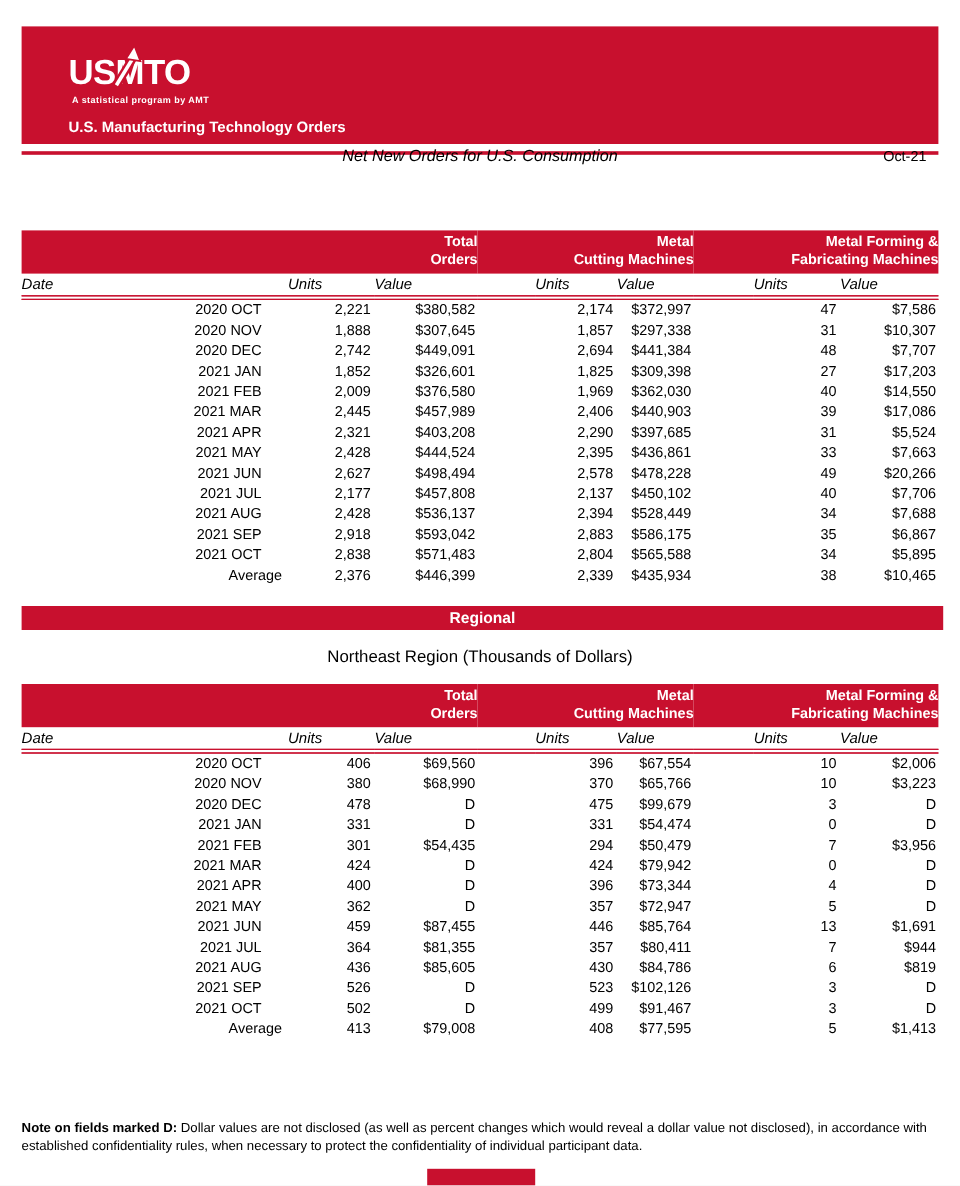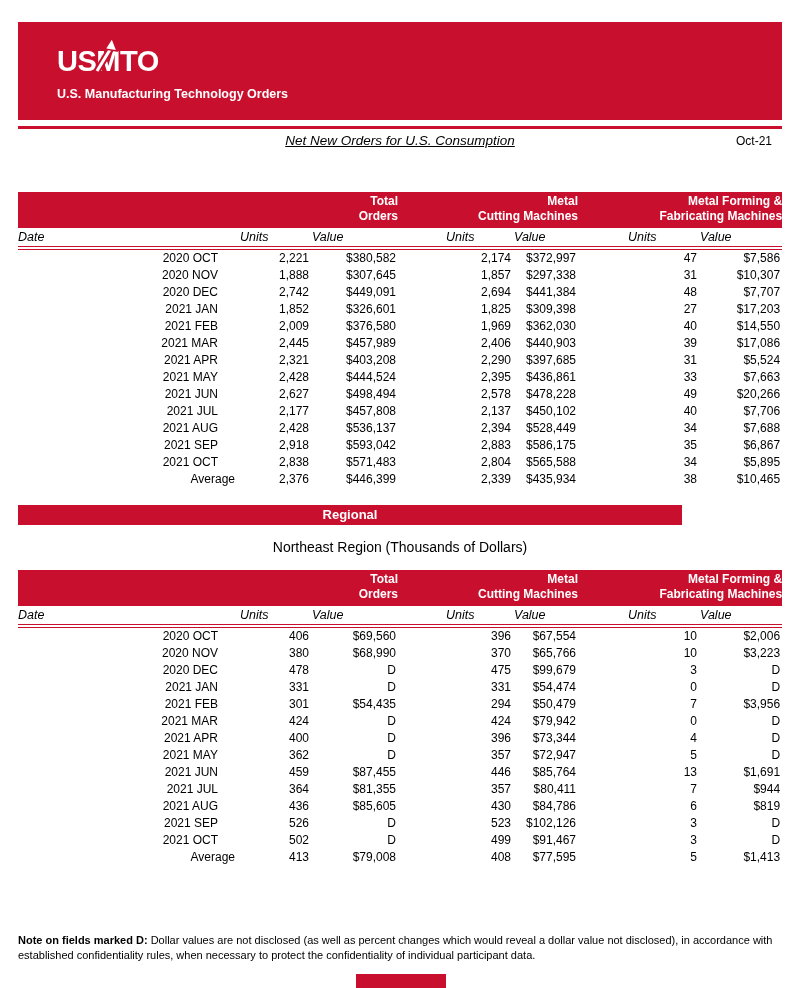--- a/index.html
+++ b/index.html
@@ -19,21 +19,21 @@
     font-size:29px; font-weight:800; letter-spacing:-0.5px; line-height:1;
   }
   .logo-arrow {
     position:absolute; left:35px; top:-10px; width:28px; height:38px;
     pointer-events:none;
   }
   .tagline { margin:3px 0 0 42px; font-size:7.5px; font-weight:bold; letter-spacing:0.4px; }
   .program { margin:11px 0 0 39px; font-size:12.5px; font-weight:bold; }
   
   .title-rule { position:absolute; left:18px; top:126px; width:764px; height:3px; background:var(--red); }
-  .title-row { position:absolute; left:18px; top:133px; width:764px; height:18px;text-decoration:underline; }
+  .title-row { position:absolute; left:18px; top:122px; width:764px; height:18px; }
   .report-title { display:block; width:100%; text-align:center; font-style:italic; font-size:13.5px; }
   .report-date { position:absolute; right:10px; top:1px; font-size:12px;margin-left:27px; }
   .section-title { position:absolute; left:0; width:800px; text-align:center; font-size:14px; }
   .st-1 { top:161px; }
   .st-2 { top:539px; }
   
   table.orders { position:absolute; left:18px; width:764px; border-collapse:collapse; table-layout:fixed; }
   .t-1 { top:192px; }
   .t-2 { top:570px; }
   thead th.group {
@@ -46,21 +46,21 @@
     font-weight:normal; font-size:12.5px; text-align:left; height:20px;
     border-bottom:4px double var(--red); padding:0;font-style:italic;
   }
   tbody td { height:17px; line-height:17px; padding:0; font-size:12px; text-align:right; white-space:nowrap; }
   tbody td.date { padding-right:22px; }
   tr.average td.date { padding-right:5px; }
   tbody td.u { padding-right:3px; }
   tbody td.v { padding-right:2px; }
   
   .regional {
-    position:absolute; left:18px; top:505px; width:664px; height:20px;
+    position:absolute; left:18px; top:505px; width:768px; height:20px;
     background:var(--red); color:#fff; font-weight:bold; font-size:13px;
     text-align:center; line-height:20px;
   }
   
   .note { position:absolute; left:18px; top:933px; width:758px; font-size:11px; line-height:1.4; }
   .note b { font-weight:bold; }
   .footer-bar { position:absolute; left:356px; top:974px; width:90px; height:14px; background:var(--red); }
 </style>
 </head>
 <body>
@@ -69,20 +69,21 @@
 
   <div class="banner">
     <div class="logo">
       <span>USMTO</span>
       <svg class="logo-arrow" viewBox="0 0 28 38">
         <line x1="5" y1="34" x2="19" y2="11" stroke="#C8102E" stroke-width="7"></line>
         <line x1="5" y1="34" x2="19" y2="11" stroke="#ffffff" stroke-width="3"></line>
         <polygon points="20,1 25,14 13,12" fill="#ffffff" stroke="#C8102E" stroke-width="1.5"></polygon>
       </svg>
     </div>
+    <div class="tagline">A statistical program by AMT</div>
     <div class="program">U.S. Manufacturing Technology Orders</div>
   </div>
 
   <div class="title-rule"></div>
   <div class="title-row">
     <span class="report-title">Net New Orders for U.S. Consumption</span>
     <span class="report-date">Oct-21</span>
   </div>
 
 

